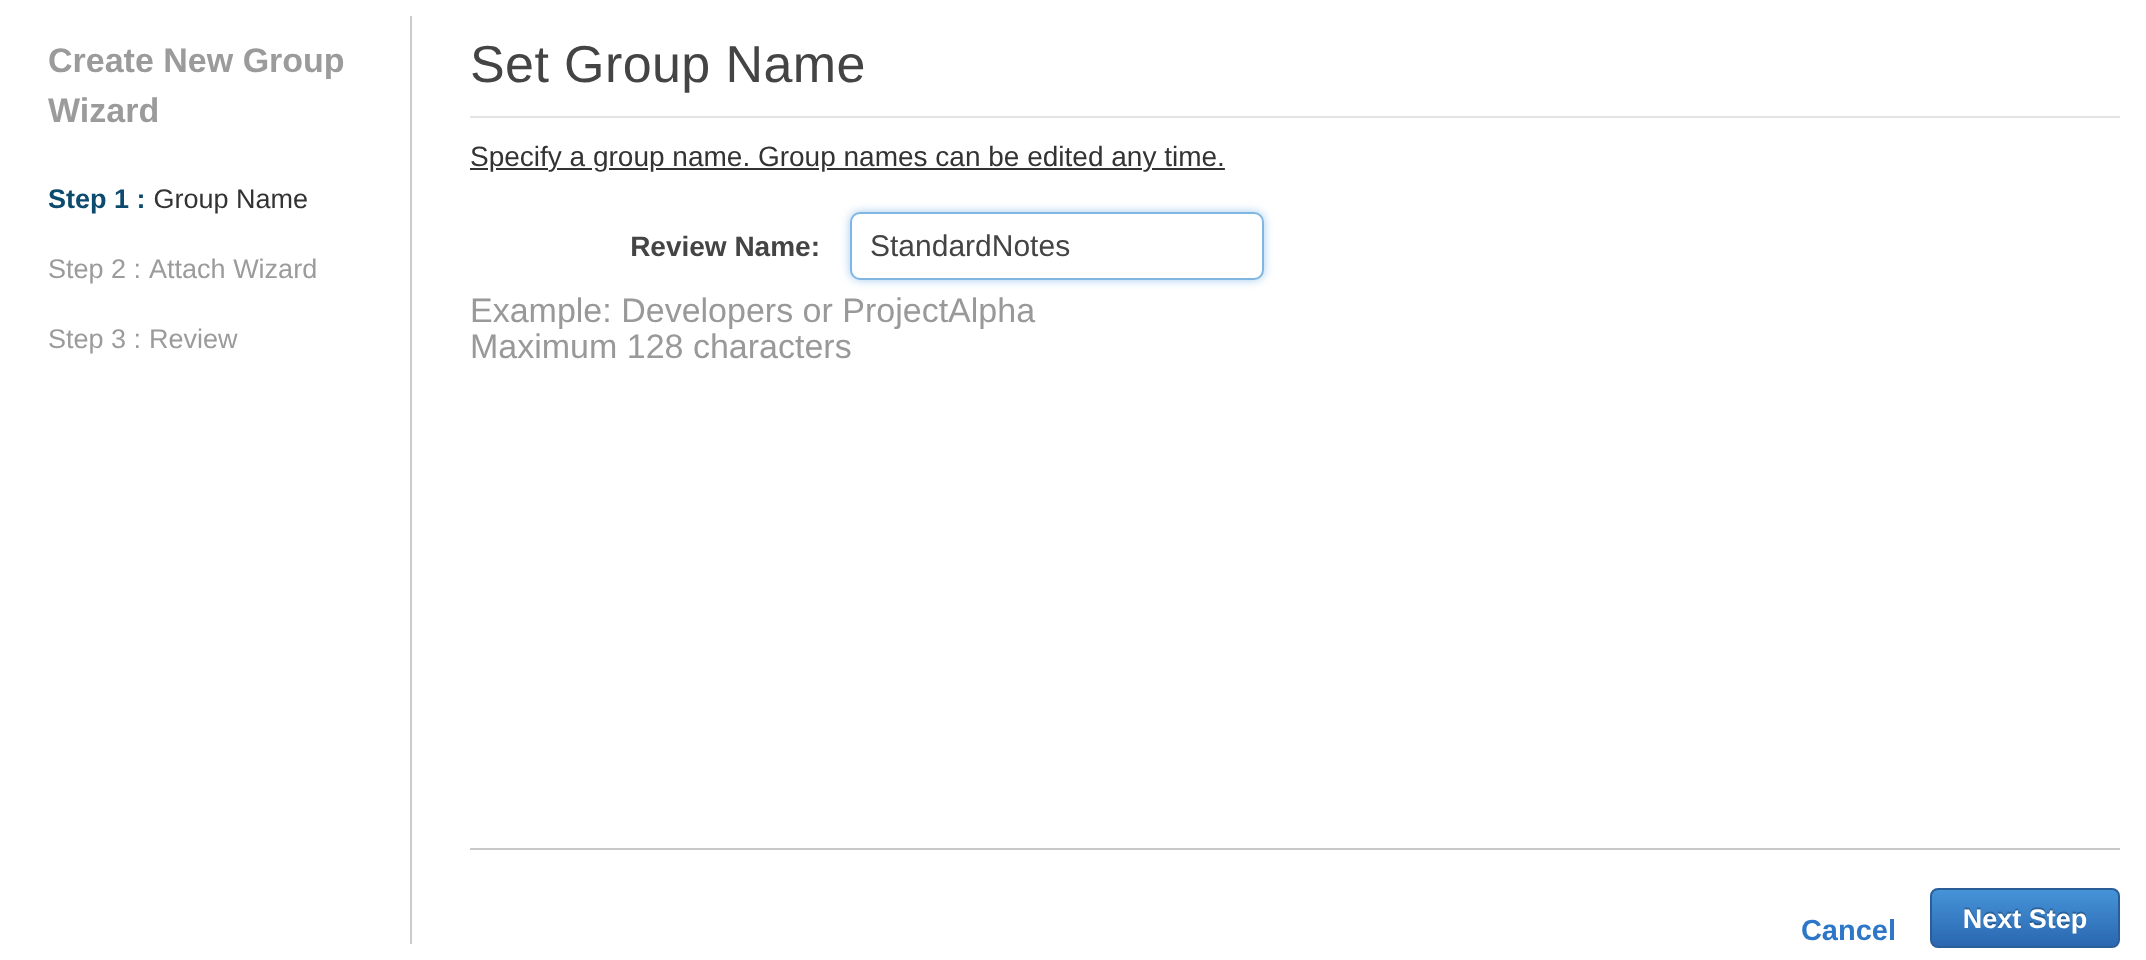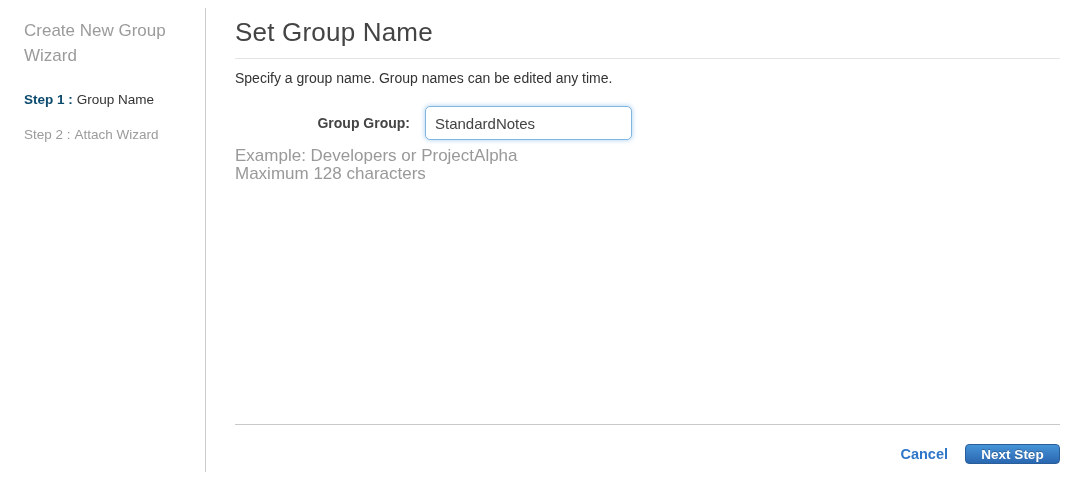--- a/index.html
+++ b/index.html
@@ -14,21 +14,21 @@
   
   .sidebar {
     position: absolute;
     left: 24px; top: 18px;
     width: 170px;
   }
   .wizard-title {
     font-size: 17px;
     line-height: 25px;
     color: #9b9b9b;
-    font-weight: 400;
+    font-weight: 700;
     margin-bottom: 24px;
   }
   .step {
     font-size: 13.5px;
     color: #9b9b9b;
     margin-bottom: 19px;
     line-height: 16px;
   }
   .step .step-prefix { margin-right: 4px; }
   .step.active { color: #333333; }
@@ -56,20 +56,21 @@
   }
   .title-rule {
     margin-top: 10px;
     border: none;
     border-top: 1px solid #e4e4e4;
   }
   .page-desc {
     margin-top: 11px;
     font-size: 14px;
     color: #333333;
+    text-decoration: underline;
   }
 
   .form-row {
     margin-top: 20px;
     display: flex;
     align-items: center;
   }
   .field-label {
     display: inline-block;
     width: 175px;
@@ -103,33 +104,33 @@
     position: absolute;
     left: 0; right: 0;
     top: 424px;
     border: none;
     border-top: 1px solid #c9c9c9;
   }
   .footer-actions {
     position: absolute;
     right: 0; top: 444px;
     display: flex;
-    align-items: center;
+    align-items: flex-end;
   }
   .cancel-link {
     font-size: 14.5px;
     font-weight: bold;
     color: #2e77c8;
     text-decoration: none;
     cursor: pointer;
     margin-right: 17px;
   }
   .primary-button {
     min-width: 95px;
-    height: 20px;
+    height: 30px;
     padding: 0 14px;
     font-family: "Liberation Sans", "DejaVu Sans", sans-serif;
     font-size: 13.5px;
     font-weight: bold;
     color: #ffffff;
     text-shadow: 0 -1px 0 rgba(0,0,0,0.25);
     background: linear-gradient(180deg, #4693d8 0%, #2a67b1 100%);
     border: 1px solid #2a5e99;
     border-radius: 4px;
     cursor: pointer;
@@ -140,31 +141,34 @@
 
 <div class="sidebar">
   <div class="wizard-title">Create New Group Wizard</div>
 
   <div class="step active">
     <span class="step-prefix">Step 1 :</span><span>Group Name</span>
   </div>
   <div class="step">
     <span class="step-prefix">Step 2 :</span><span>Attach Wizard</span>
   </div>
+  <div class="step">
+    <span class="step-prefix">Step 3 :</span><span>Review</span>
+  </div>
 </div>
 
 <div class="v-divider"></div>
 
 <div class="main">
   <h1 class="page-title">Set Group Name</h1>
   <hr class="title-rule">
   <p class="page-desc">Specify a group name. Group names can be edited any time.</p>
 
   <div class="form-row">
-    <label class="field-label">Group Group:</label>
+    <label class="field-label">Review Name:</label>
     <input type="text" class="text-input" value="StandardNotes" style="">
   </div>
 
   <div class="field-hints">
     <div>Example: Developers or ProjectAlpha</div>
     <div>Maximum 128 characters</div>
   </div>
 
   <hr class="bottom-rule">
 

